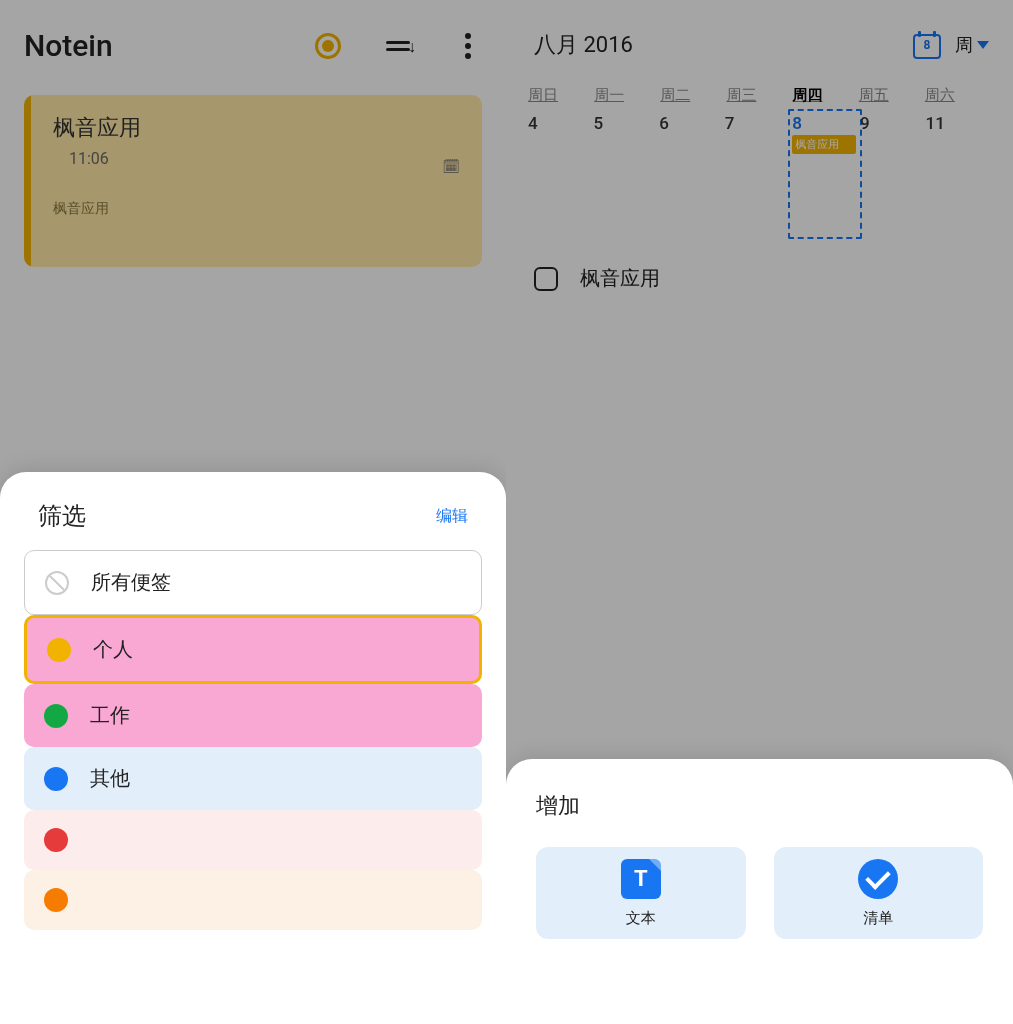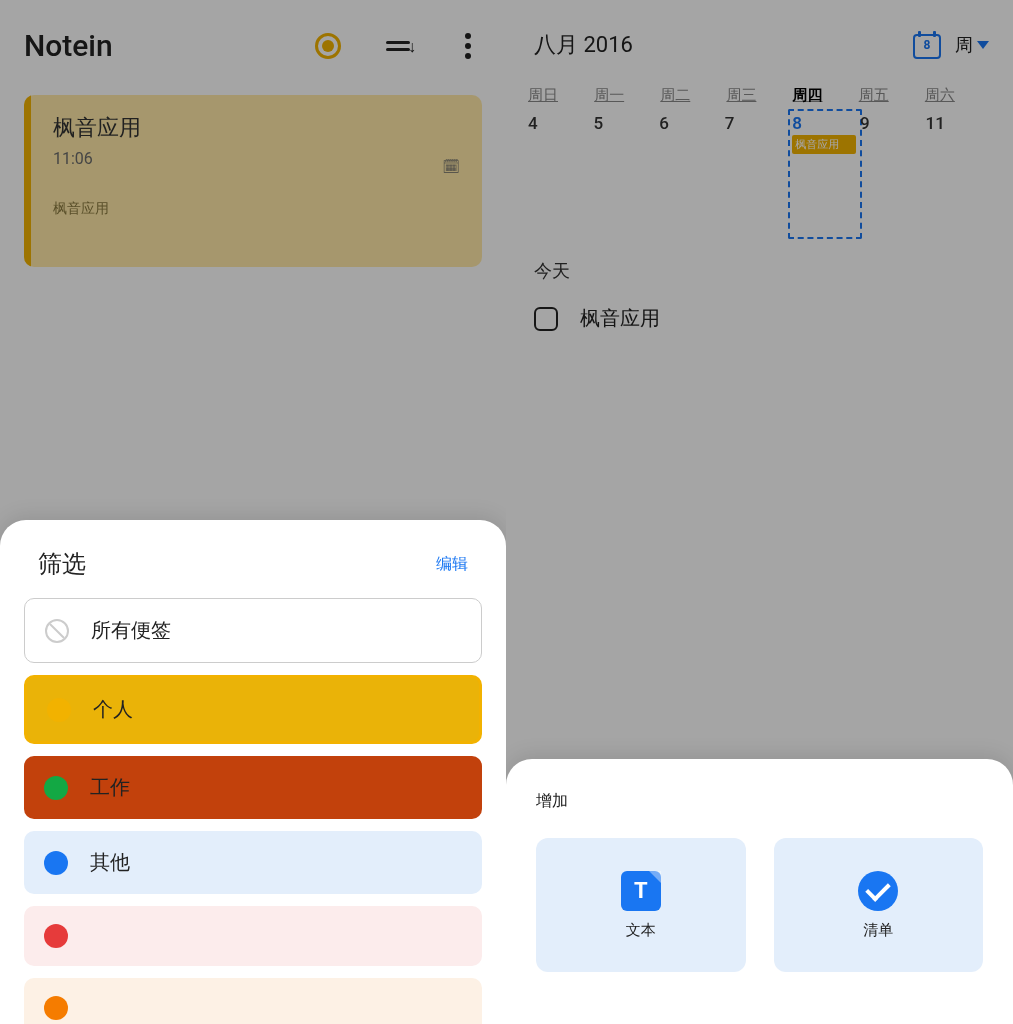--- a/index.html
+++ b/index.html
@@ -78,50 +78,49 @@
     margin: 22px 24px;
     border-radius: 10px;
     background: #FFE9A8;
     display:flex;
     overflow:hidden;
     height: 172px;
   }
   .note-accent{width:7px;background:#F2B200;}
   .note-body{flex:1;padding:18px 22px;}
   .note-title{font-size:22px;font-weight:500;color:#333;}
-  .note-time{font-size:16px;color:#6b6b6b;margin-top:6px;}
+  .note-time{font-size:16px;color:#6b6b6b;margin-top:6px;margin-left:16px;}
   .note-sub{font-size:14px;color:#8a7a40;margin-top:32px;}
 
   
   .sheet-left {
     position:absolute;
     left:0;right:0;bottom:0;
     top:472px;
     background:#fff;
     border-radius:26px 26px 0 0;
     padding:28px 20px 0 20px;
     box-shadow:0 -4px 20px rgba(0,0,0,0.1);
     z-index:10;
-    margin-top:48px;
   }
   .sheet-hdr{display:flex;align-items:center;justify-content:space-between;padding:0 18px 18px 18px;}
   .sheet-title{font-size:24px;font-weight:500;color:#222;}
   .sheet-edit{font-size:16px;color:#1976F2;}
-  .filter-list{display:flex;flex-direction:column;gap:12px;padding:0 4px;}
+  .filter-list{display:flex;flex-direction:column;padding:0 4px;}
   .filter-item{
     display:flex;align-items:center;gap:22px;
     padding:18px 20px;border-radius:10px;font-size:20px;color:#222;
   }
   .dot{width:24px;height:24px;border-radius:50%;}
   .fi-all{border:1.5px solid #ccc;background:#fff;}
   .fi-all .dot{border:2.5px solid #ccc;background:transparent;position:relative;}
   .fi-all .dot::after{content:"";position:absolute;width:20px;height:2px;background:#ccc;top:50%;left:50%;transform:translate(-50%,-50%) rotate(45deg);}
-  .fi-personal{background:#eab308;border:3px solid #F2B200;}
+  .fi-personal{background:#f9a8d4;border:3px solid #F2B200;}
   .fi-personal .dot{background:#F2B200;}
-  .fi-work{background:#c2410c;}
+  .fi-work{background:#f9a8d4;}
   .fi-work .dot{background:#13A844;}
   .fi-other{background:#E3EEFB;}
   .fi-other .dot{background:#1976F2;}
   .fi-red{background:#FCECEC;}
   .fi-red .dot{background:#E63B3B;}
   .fi-orange{background:#FDF1E5;}
   .fi-orange .dot{background:#F57C00;}
 
   
   .r-header{display:flex;align-items:center;padding:30px 24px 6px 28px;gap:14px;}
@@ -154,26 +153,26 @@
 
   
   .sheet-right{
     position:absolute;left:0;right:0;bottom:0;
     height:265px;
     background:#fff;border-radius:26px 26px 0 0;
     padding:32px 30px 0 30px;
     box-shadow:0 -4px 20px rgba(0,0,0,0.1);
     z-index:10;
   }
-  .add-lbl{font-size:16px;color:#222;margin-bottom:26px;}
+  .add-lbl{font-size:22px;color:#222;margin-bottom:26px;}
   .add-opts{display:flex;gap:28px;}
   .add-card{
     flex:1;background:#E3EEFB;border-radius:12px;
     display:flex;flex-direction:column;align-items:center;justify-content:center;
-    height:134px;gap:10px;
+    height:92px;gap:10px;
   }
   .add-card-lbl{font-size:15px;color:#222;}
   .txt-icon{width:40px;height:40px;background:#1976F2;border-radius:6px;display:flex;align-items:center;justify-content:center;position:relative;}
   .txt-icon::before{content:"T";color:#fff;font-weight:700;font-size:22px;}
   .txt-fold{position:absolute;top:0;right:0;width:0;height:0;border-top:12px solid #fff;border-left:12px solid transparent;opacity:.4;}
   .chk-icon{width:40px;height:40px;background:#1976F2;border-radius:50%;display:flex;align-items:center;justify-content:center;}
   .chk-icon::before{content:"";width:10px;height:18px;border-right:4px solid #fff;border-bottom:4px solid #fff;transform:rotate(45deg);margin-top:-4px;}
 </style>
 </head>
 <body>
@@ -297,21 +296,20 @@
           <div class="ev-chip">枫音应用</div>
         </div>
         <div class="dcell">
             <div class="dnum">9</div>
           </div>
         <div class="dcell">
             <div class="dnum">11</div>
           </div>
       </div>
 
-      <div class="today-lbl">今天</div>
       <div class="task-row">
         <div class="chk"></div>
         <div class="task-name">枫音应用</div>
       </div>
     </div>
     <div class="dim"></div>
 
     <div class="sheet-right">
       <div class="add-lbl">增加</div>
       <div class="add-opts">

